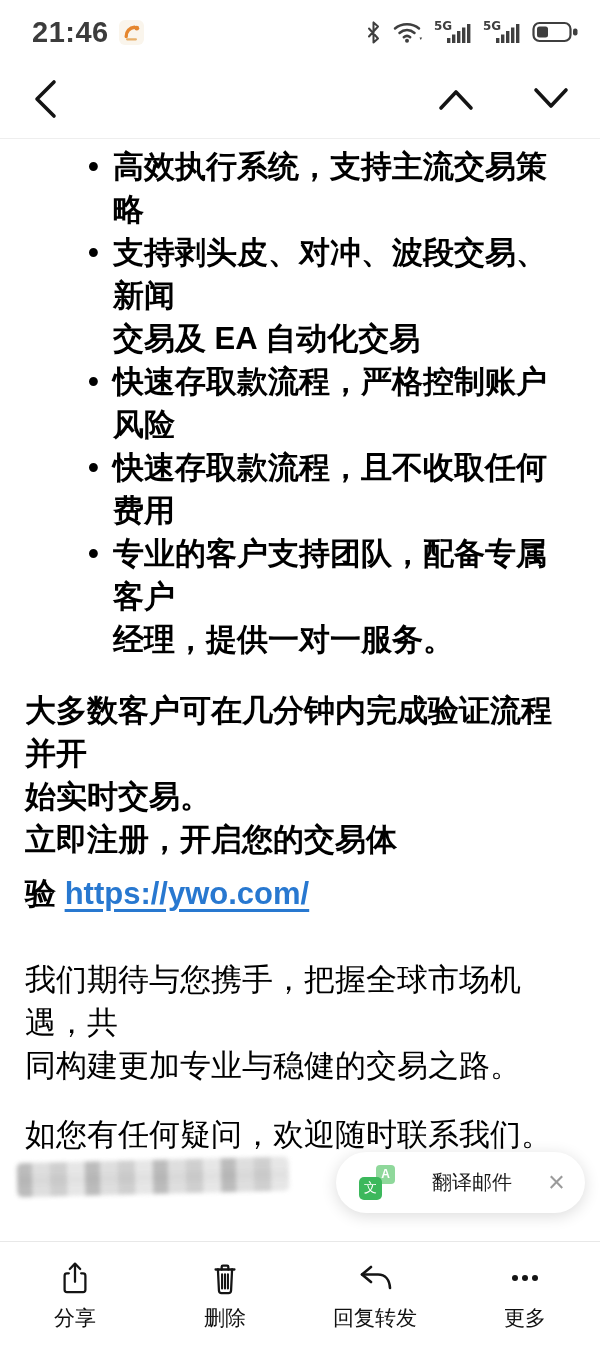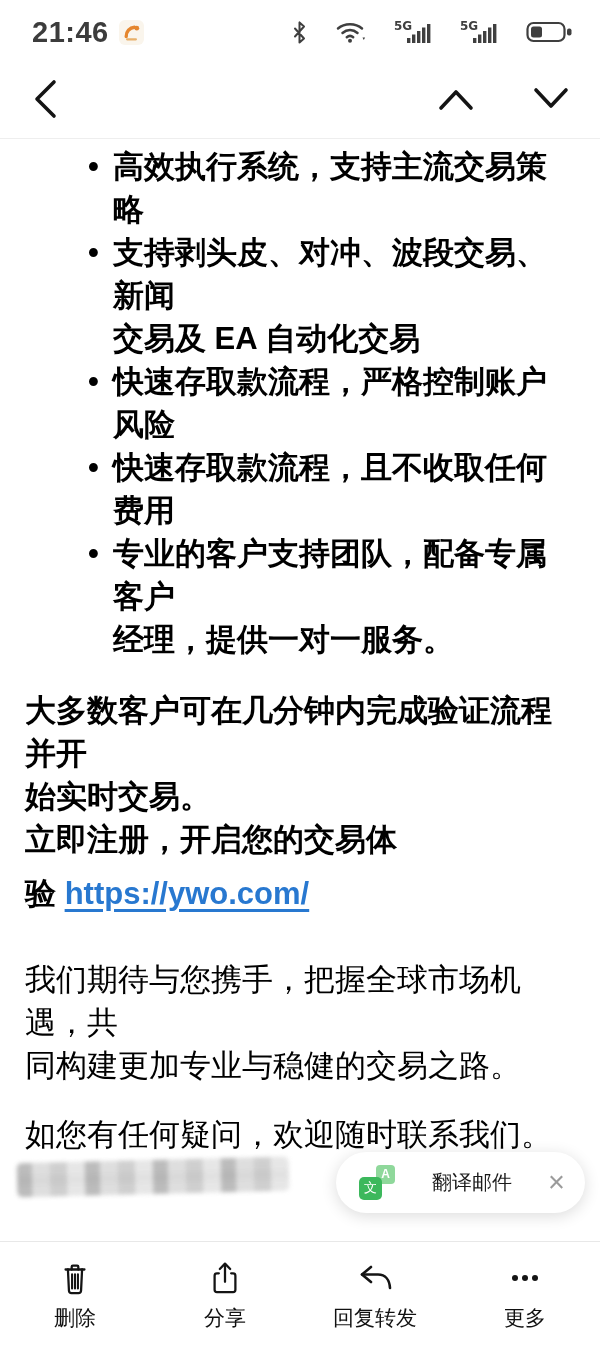--- a/index.html
+++ b/index.html
@@ -1,25 +1,25 @@
 <!DOCTYPE html>
 <html><head>
 <meta charset="utf-8">
 <style>
   html,body{margin:0;padding:0;background:#fff;}
   .screen{
     position:relative;width:600px;height:1345px;background:#ffffff;overflow:hidden;
     font-family:"Liberation Sans","DejaVu Sans",sans-serif;color:#000;
   }
   
-  .status-bar{height:60px;display:flex;align-items:center;justify-content:space-between;padding:4px 26px 0 32px;box-sizing:border-box;}
+  .status-bar{height:60px;display:flex;align-items:center;justify-content:space-between;padding:4px 20px 0 32px;box-sizing:border-box;}
   .sb-left{display:flex;align-items:center;gap:10px;}
   .sb-time{font-size:29px;font-weight:700;color:#3c3c3c;letter-spacing:.5px;}
   .sb-notif{width:25px;height:25px;border-radius:6px;background:#faf5ec;display:flex;align-items:center;justify-content:center;}
-  .sb-right{display:flex;align-items:center;gap:28px;text-align:right;}
+  .sb-right{display:flex;align-items:center;gap:11px;text-align:right;}
   .sb-ic{display:block;}
   
   .nav-bar{height:79px;display:flex;align-items:center;padding:0 30px;box-sizing:border-box;border-bottom:1px solid #eeeeee;}
   .nav-right{margin-left:auto;display:flex;align-items:center;gap:57px;}
   .nav-btn{display:flex;align-items:center;justify-content:center;}
   
   .content{padding:6px 25px 0 25px;font-size:31px;line-height:43px;color:#000;}
   .preline{white-space:pre-line;}
   .bullet-cont{padding-left:88px;font-weight:700;}
   .bullet-row{display:flex;font-weight:700;}
@@ -177,40 +177,40 @@
       <span class="t-front">文</span>
     </span>
     <span class="pill-label">翻译邮件</span>
     <span class="pill-close">×</span>
   </div>
 
   <div class="toolbar">
     <div class="tb-item">
       <span class="tb-icon">
         <svg width="34" height="40" viewBox="0 0 36 40">
+          <path d="M11.5 15 H9.5 C8.1 15 7 16.1 7 17.5 V32.5 C7 33.9 8.1 35 9.5 35 H26.5 C27.9 35 29 33.9 29 32.5 V17.5 C29 16.1 27.9 15 26.5 15 H24.5" fill="none" stroke="#141414" stroke-width="2.4" stroke-linecap="round"></path>
+          <path d="M18 24 V5.5" fill="none" stroke="#141414" stroke-width="2.4" stroke-linecap="round"></path>
+          <path d="M12.5 10.5 L18 4.8 L23.5 10.5" fill="none" stroke="#141414" stroke-width="2.4" stroke-linecap="round" stroke-linejoin="round"></path>
+        </svg>
+      </span>
+      <span class="tb-label">分享</span>
+    </div>
+    <div class="tb-item">
+      <span class="tb-icon">
+        <svg width="34" height="40" viewBox="0 0 36 40">
           <path d="M8 11 H28" fill="none" stroke="#141414" stroke-width="2.4" stroke-linecap="round"></path>
           <path d="M14.5 11 V8.2 C14.5 7.5 15 7 15.7 7 H20.3 C21 7 21.5 7.5 21.5 8.2 V11" fill="none" stroke="#141414" stroke-width="2.4" stroke-linecap="round"></path>
           <path d="M10.5 11 L11.6 33.5 C11.7 34.9 12.9 36 14.3 36 H21.7 C23.1 36 24.3 34.9 24.4 33.5 L25.5 11" fill="none" stroke="#141414" stroke-width="2.4" stroke-linecap="round" stroke-linejoin="round"></path>
           <path d="M14.9 16 V31 M18 16 V31 M21.1 16 V31" fill="none" stroke="#141414" stroke-width="2.2" stroke-linecap="round"></path>
         </svg>
       </span>
       <span class="tb-label">删除</span>
     </div>
     <div class="tb-item">
       <span class="tb-icon">
-        <svg width="34" height="40" viewBox="0 0 36 40">
-          <path d="M11.5 15 H9.5 C8.1 15 7 16.1 7 17.5 V32.5 C7 33.9 8.1 35 9.5 35 H26.5 C27.9 35 29 33.9 29 32.5 V17.5 C29 16.1 27.9 15 26.5 15 H24.5" fill="none" stroke="#141414" stroke-width="2.4" stroke-linecap="round"></path>
-          <path d="M18 24 V5.5" fill="none" stroke="#141414" stroke-width="2.4" stroke-linecap="round"></path>
-          <path d="M12.5 10.5 L18 4.8 L23.5 10.5" fill="none" stroke="#141414" stroke-width="2.4" stroke-linecap="round" stroke-linejoin="round"></path>
-        </svg>
-      </span>
-      <span class="tb-label">分享</span>
-    </div>
-    <div class="tb-item">
-      <span class="tb-icon">
         <svg width="42" height="36" viewBox="0 0 42 36">
           <path d="M17 7 L8 14.5 L17 22" fill="none" stroke="#141414" stroke-width="2.6" stroke-linecap="round" stroke-linejoin="round"></path>
           <path d="M8 14.5 H24 C31.5 14.5 35.5 20 36 28" fill="none" stroke="#141414" stroke-width="2.6" stroke-linecap="round"></path>
         </svg>
       </span>
       <span class="tb-label">回复转发</span>
     </div>
     <div class="tb-item">
       <span class="tb-icon">
         <svg width="42" height="36" viewBox="0 0 42 36">

